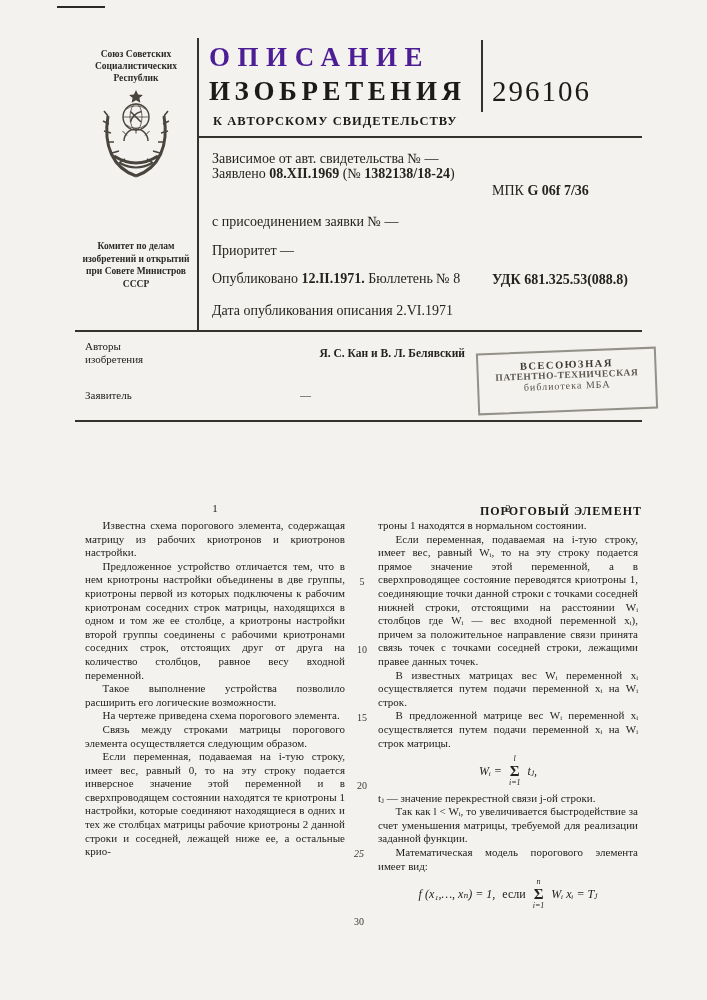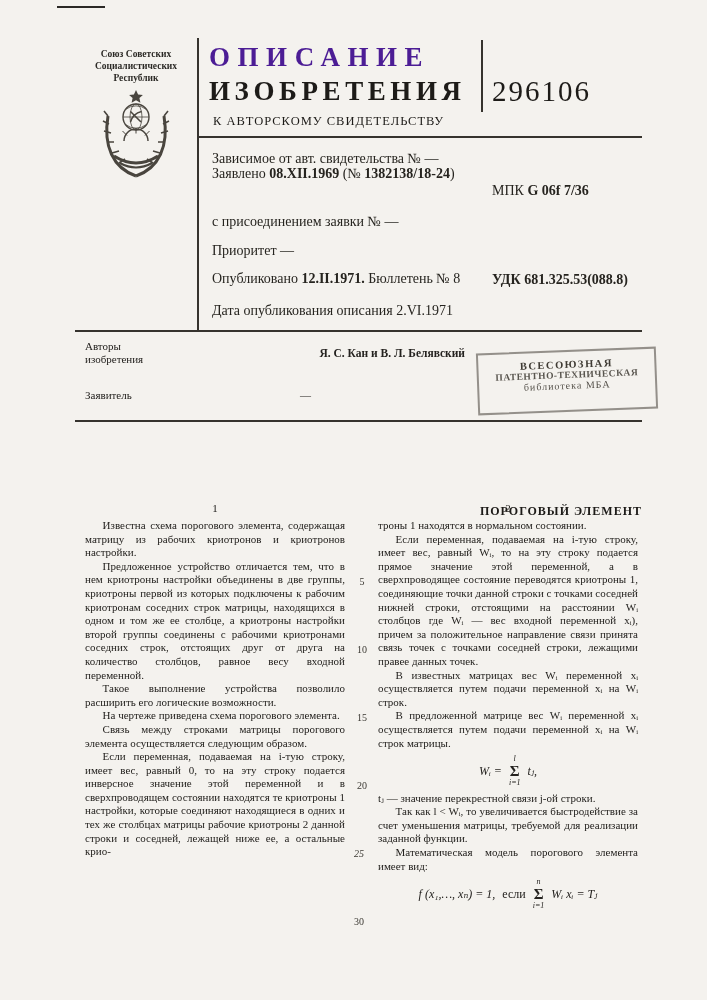--- a/index.html
+++ b/index.html
@@ -24,21 +24,21 @@
   .h-rule-auth{left:75px;top:420px;width:567px;height:2px;}
 
   .issuer{left:75px;top:38px;width:122px;height:294px;text-align:center;}
   .country{position:absolute;top:10px;left:0;width:100%;font-size:9.5px;font-weight:bold;line-height:12px;color:#2c2a26;}
   .emblem{position:absolute;top:50px;left:22px;}
   .committee{position:absolute;top:202px;left:2px;width:118px;font-size:9.5px;font-weight:bold;line-height:12.5px;color:#2c2a26;}
 
   .doc-title1{left:209px;top:42px;font-size:27px;font-weight:bold;letter-spacing:0.28em;color:#4c1d95;white-space:nowrap;}
   .doc-title2{left:209px;top:76px;font-size:27px;font-weight:bold;letter-spacing:0.17em;color:#1d1b18;white-space:nowrap;}
   .patent-no{left:492px;top:42px;font-size:29px;font-weight:normal;letter-spacing:2px;color:#1d1b18;margin-top:33px;}
-  .doc-sub{left:213px;top:114px;font-size:12.5px;font-weight:normal;letter-spacing:1px;color:#1d1b18;}
+  .doc-sub{left:213px;top:114px;font-size:12.5px;font-weight:bold;letter-spacing:1px;color:#1d1b18;}
 
   .meta{font-size:14px;color:#26241f;white-space:nowrap;}
   .meta b{font-weight:bold;}
   .m-dependent{left:212px;top:151px;}
   .m-declared{left:212px;top:166px;}
   .m-mpk{left:492px;top:183px;}
   .m-attach{left:212px;top:214px;}
   .m-priority{left:212px;top:243px;}
   .m-published{left:212px;top:271px;}
   .m-udk{left:492px;top:272px;font-weight:bold;}
@@ -122,20 +122,26 @@
           <path d="M39 88 C 16 80 6 58 11 28" stroke-width="3"></path>
           <path d="M39 88 C 62 80 72 58 67 28" stroke-width="3"></path>
           <path d="M11 28 l-4 -5 M12 36 l-6 -3 M14 45 l-7 -2 M17 54 l-7 0 M22 63 l-7 2 M28 71 l-6 4" stroke-width="1.6"></path>
           <path d="M67 28 l4 -5 M66 36 l6 -3 M64 45 l7 -2 M61 54 l7 0 M56 63 l7 2 M50 71 l6 4" stroke-width="1.6"></path>
 
           <path d="M17 68 q22 14 44 0" stroke-width="3"></path>
           <path d="M23 75 q16 9 32 0" stroke-width="2.2"></path>
         </g>
       </svg>
     </div>
+    <div class="committee">
+      <div>Комитет по делам</div>
+      <div>изобретений и открытий</div>
+      <div>при Совете Министров</div>
+      <div>СССР</div>
+    </div>
   </div>
 
   <div class="abs doc-title1">ОПИСАНИЕ</div>
   <div class="abs doc-title2">ИЗОБРЕТЕНИЯ</div>
   <div class="abs patent-no">296106</div>
   <div class="abs doc-sub">К АВТОРСКОМУ СВИДЕТЕЛЬСТВУ</div>
 
   <div class="abs meta m-dependent">Зависимое от авт. свидетельства №  —</div>
   <div class="abs meta m-declared"><span>Заявлено </span><b>08.XII.1969</b><span> (№ </span><b>1382138/18-24</b><span>)</span></div>
   <div class="abs meta m-mpk"><span>МПК </span><b>G 06f 7/36</b></div>

